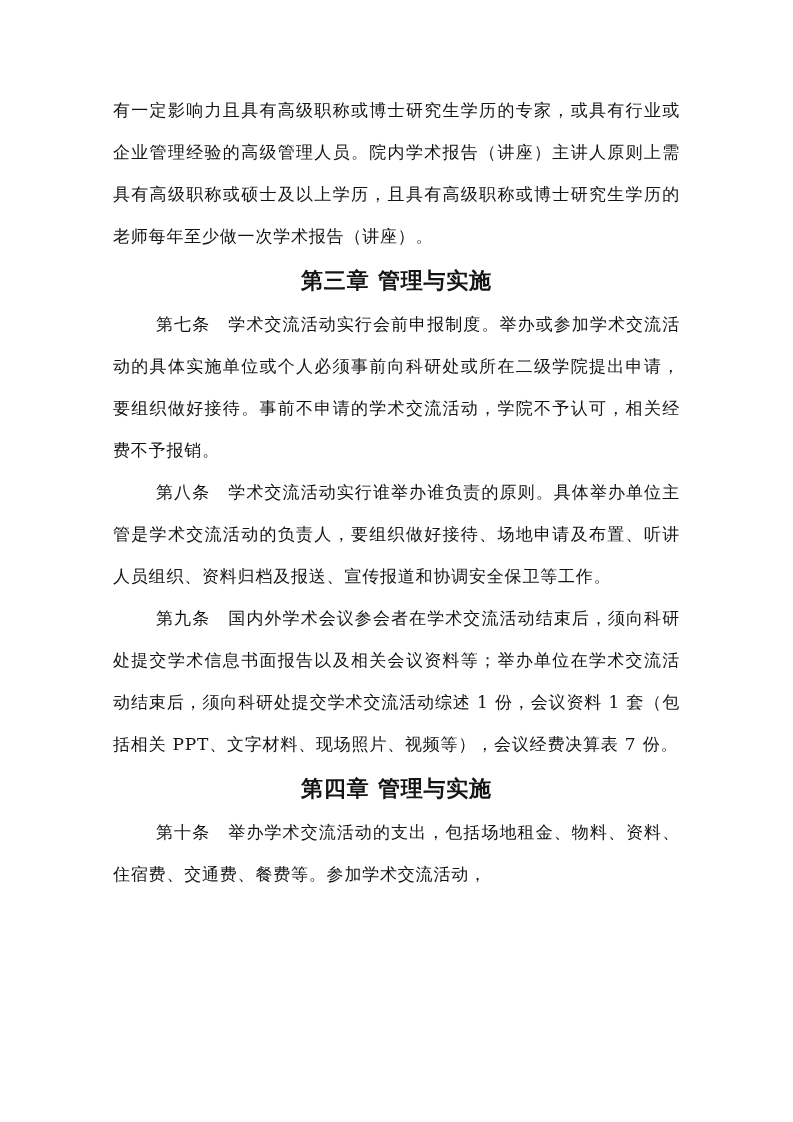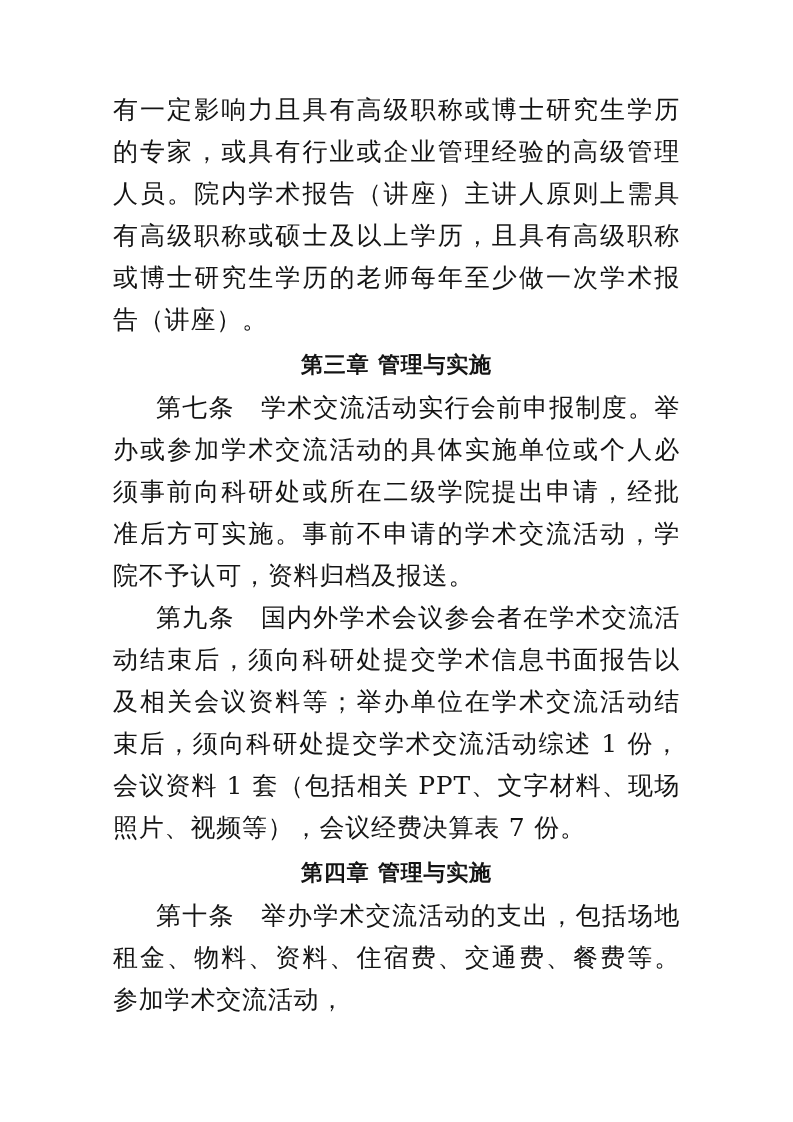--- a/index.html
+++ b/index.html
@@ -17,21 +17,21 @@
     color: #141414;
   }
   .content {
     position: absolute;
     left: 113px;
     top: 89px;
     width: 567px;
   }
   .para {
     margin: 0;
-    font-size: 25px;
+    font-size: 17px;
     line-height: 42px;
     letter-spacing: 0.8px;
     text-align: justify;
     text-justify: inter-character;
     word-break: break-all;
   }
   .para.indent {
     text-indent: 43px;
   }
   .chapter-heading {
@@ -43,18 +43,19 @@
     text-align: center;
   }
 </style>
 </head>
 <body>
 
 <div class="page">
   <div class="content">
     <p class="para">有一定影响力且具有高级职称或博士研究生学历的专家，或具有行业或企业管理经验的高级管理人员。院内学术报告（讲座）主讲人原则上需具有高级职称或硕士及以上学历，且具有高级职称或博士研究生学历的老师每年至少做一次学术报告（讲座）。</p>
     <h2 class="chapter-heading">第三章 管理与实施</h2>
-    <p class="para indent">第七条　学术交流活动实行会前申报制度。举办或参加学术交流活动的具体实施单位或个人必须事前向科研处或所在二级学院提出申请，经批准后方可实施。事前不申请的学术交流活动，学院不予认可，资料归档及报送。</p>
+    <p class="para indent">第七条　学术交流活动实行会前申报制度。举办或参加学术交流活动的具体实施单位或个人必须事前向科研处或所在二级学院提出申请，要组织做好接待。事前不申请的学术交流活动，学院不予认可，相关经费不予报销。</p>
+    <p class="para indent">第八条　学术交流活动实行谁举办谁负责的原则。具体举办单位主管是学术交流活动的负责人，要组织做好接待、场地申请及布置、听讲人员组织、资料归档及报送、宣传报道和协调安全保卫等工作。</p>
     <p class="para indent">第九条　国内外学术会议参会者在学术交流活动结束后，须向科研处提交学术信息书面报告以及相关会议资料等；举办单位在学术交流活动结束后，须向科研处提交学术交流活动综述 1 份，会议资料 1 套（包括相关 PPT、文字材料、现场照片、视频等），会议经费决算表 7 份。</p>
     <h2 class="chapter-heading">第四章 管理与实施</h2>
     <p class="para indent">第十条　举办学术交流活动的支出，包括场地租金、物料、资料、住宿费、交通费、餐费等。参加学术交流活动，</p>
   </div>
 </div>
 
 </body></html>

